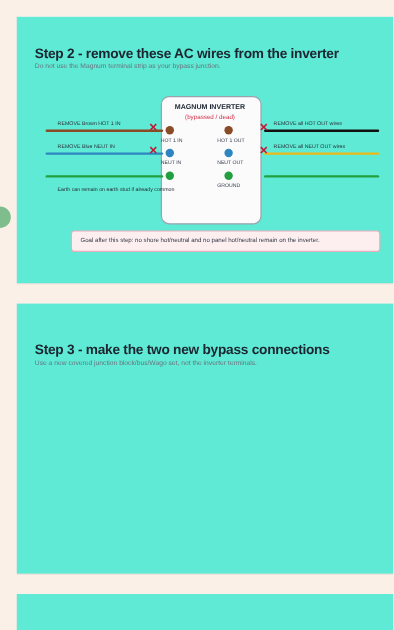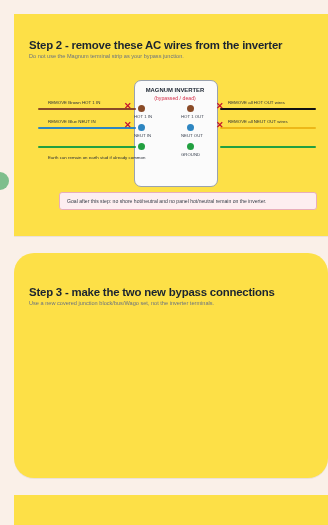--- a/index.html
+++ b/index.html
@@ -15,26 +15,26 @@
     position: relative;
     width: 328px;
     height: 525px;
     background: #faf0e8;
     overflow: hidden;
   }
   .card {
     position: absolute;
     left: 14px;
     width: 314px;
-    background: #fde047;
+    background: #5eead4;
     box-shadow: 0 1px 0 rgba(0,0,0,0.06);
     overflow: hidden;
   }
   #card-step2 { top: 14px; height: 222px; }
-  #card-step3 { top: 253px; height: 225px; border-radius: 20px; }
+  #card-step3 { top: 253px; height: 225px; }
   #card-step4 { top: 495px; height: 60px; }
 
   .step-title {
     position: absolute;
     left: 15px;
     font-size: 11.4px;
     font-weight: bold;
     color: #1b2430;
     letter-spacing: -0.2px;
     white-space: nowrap;

